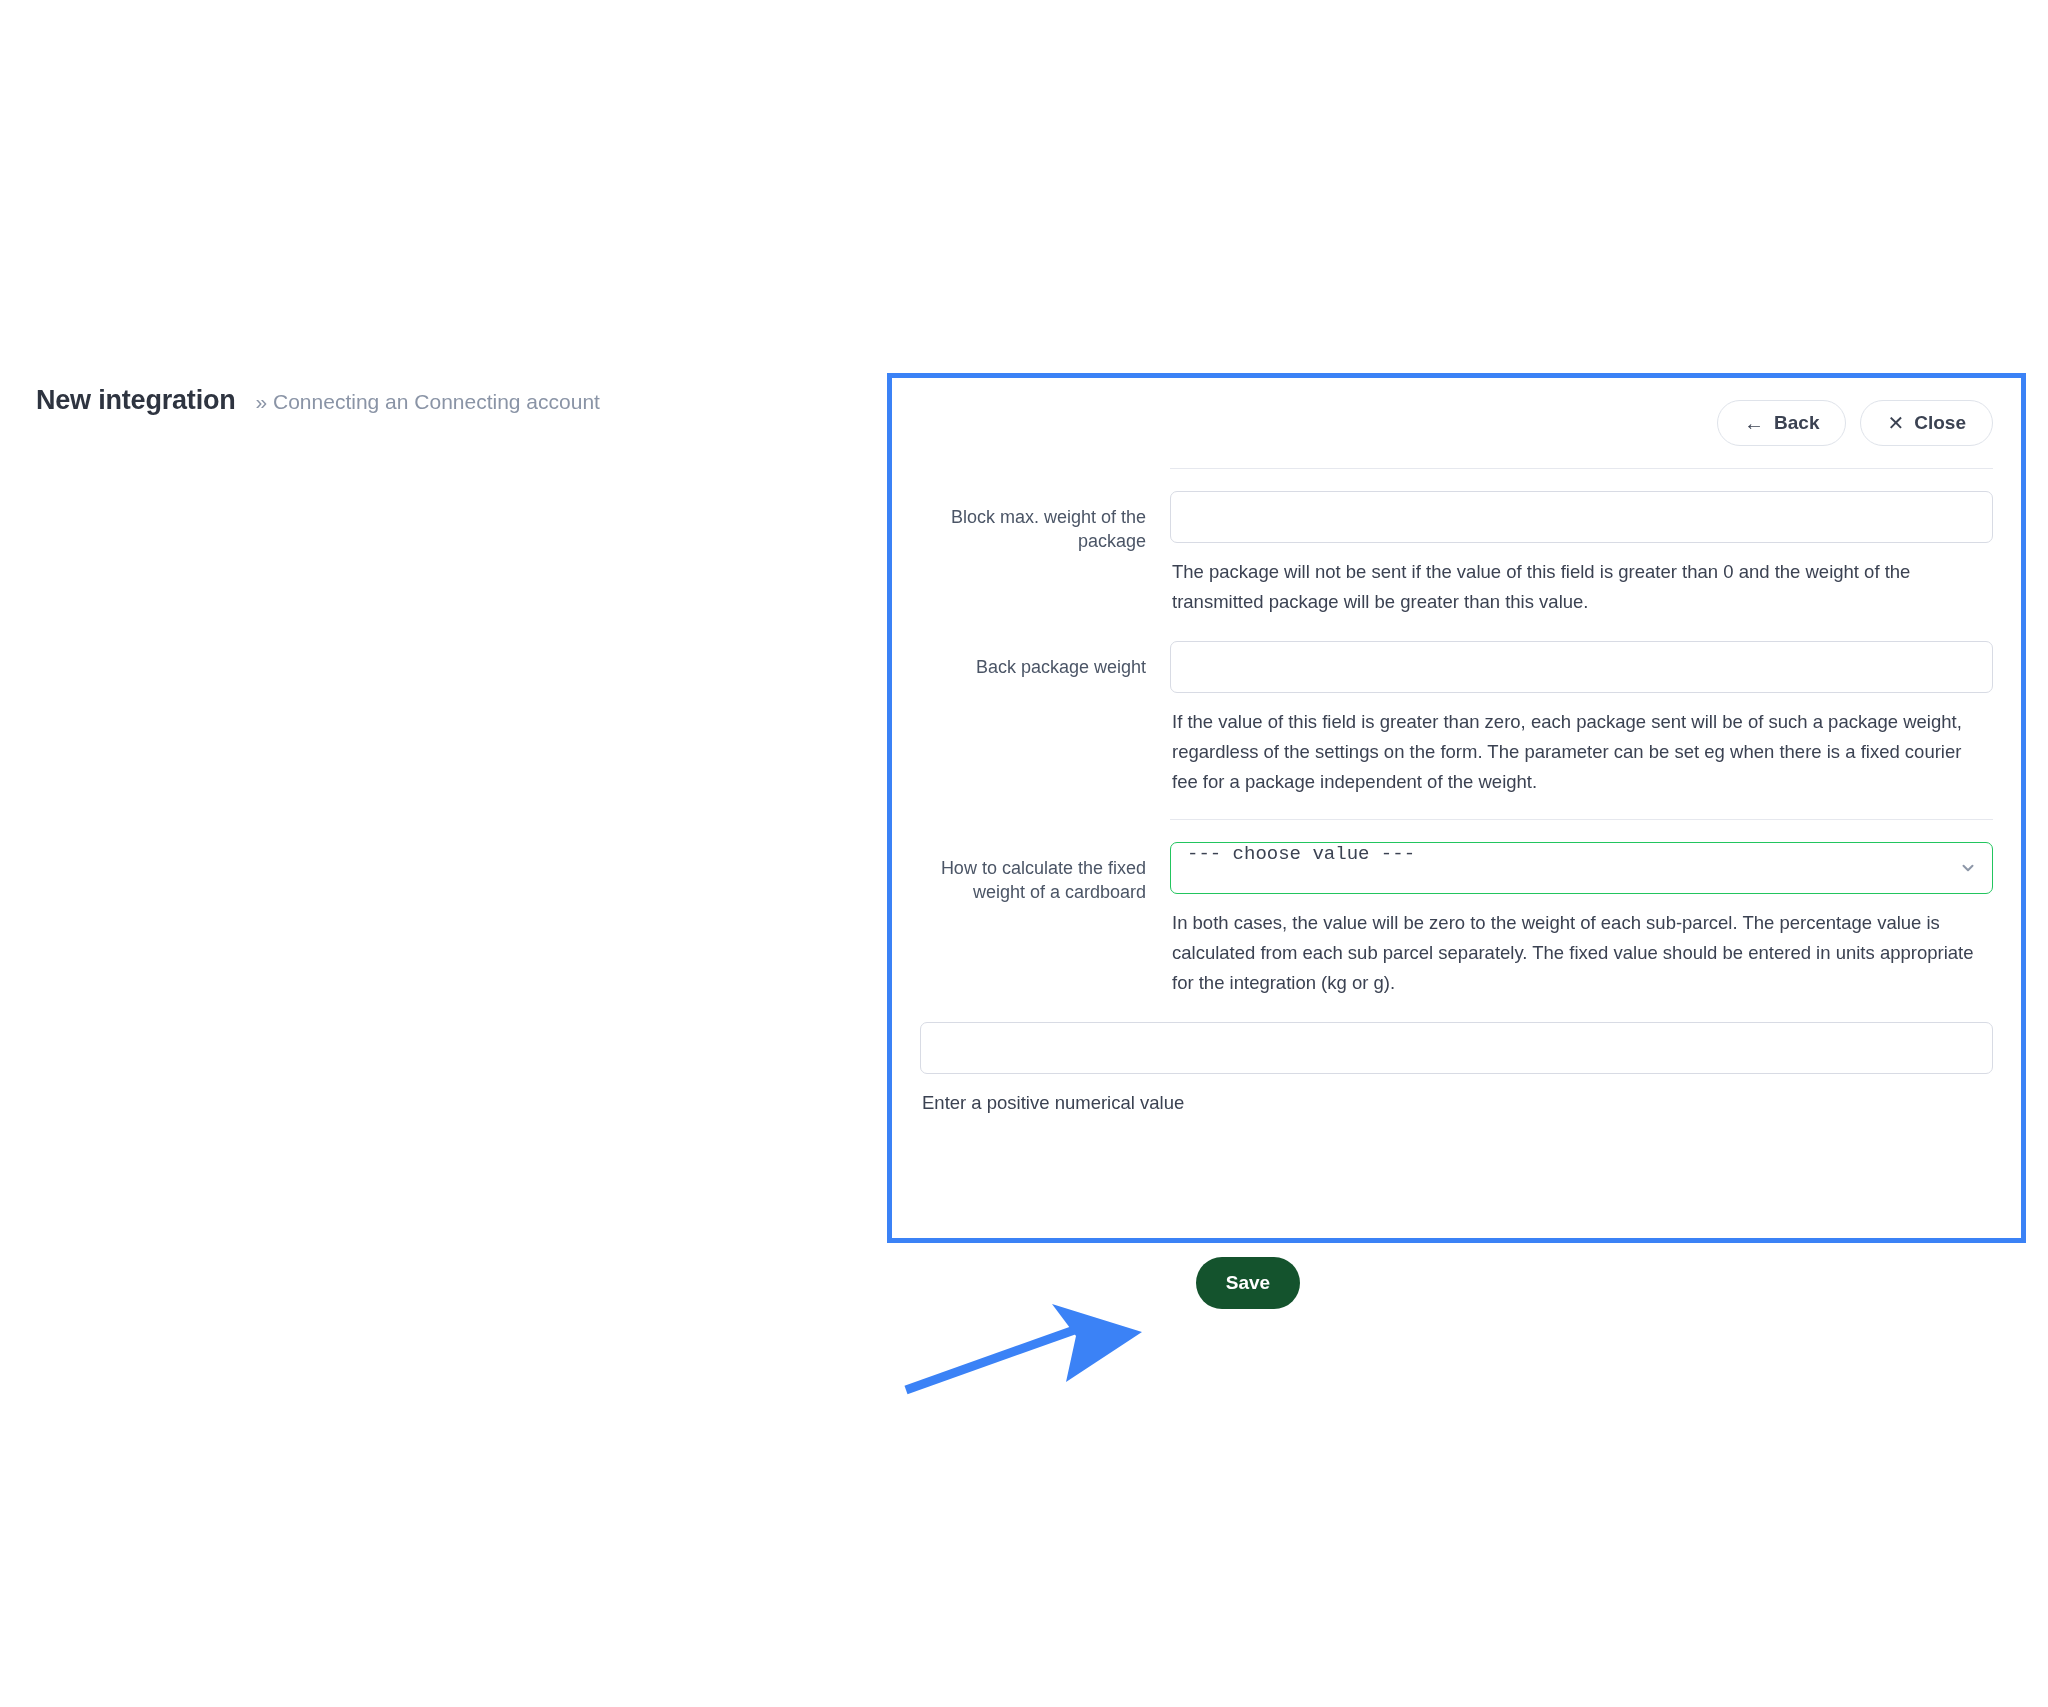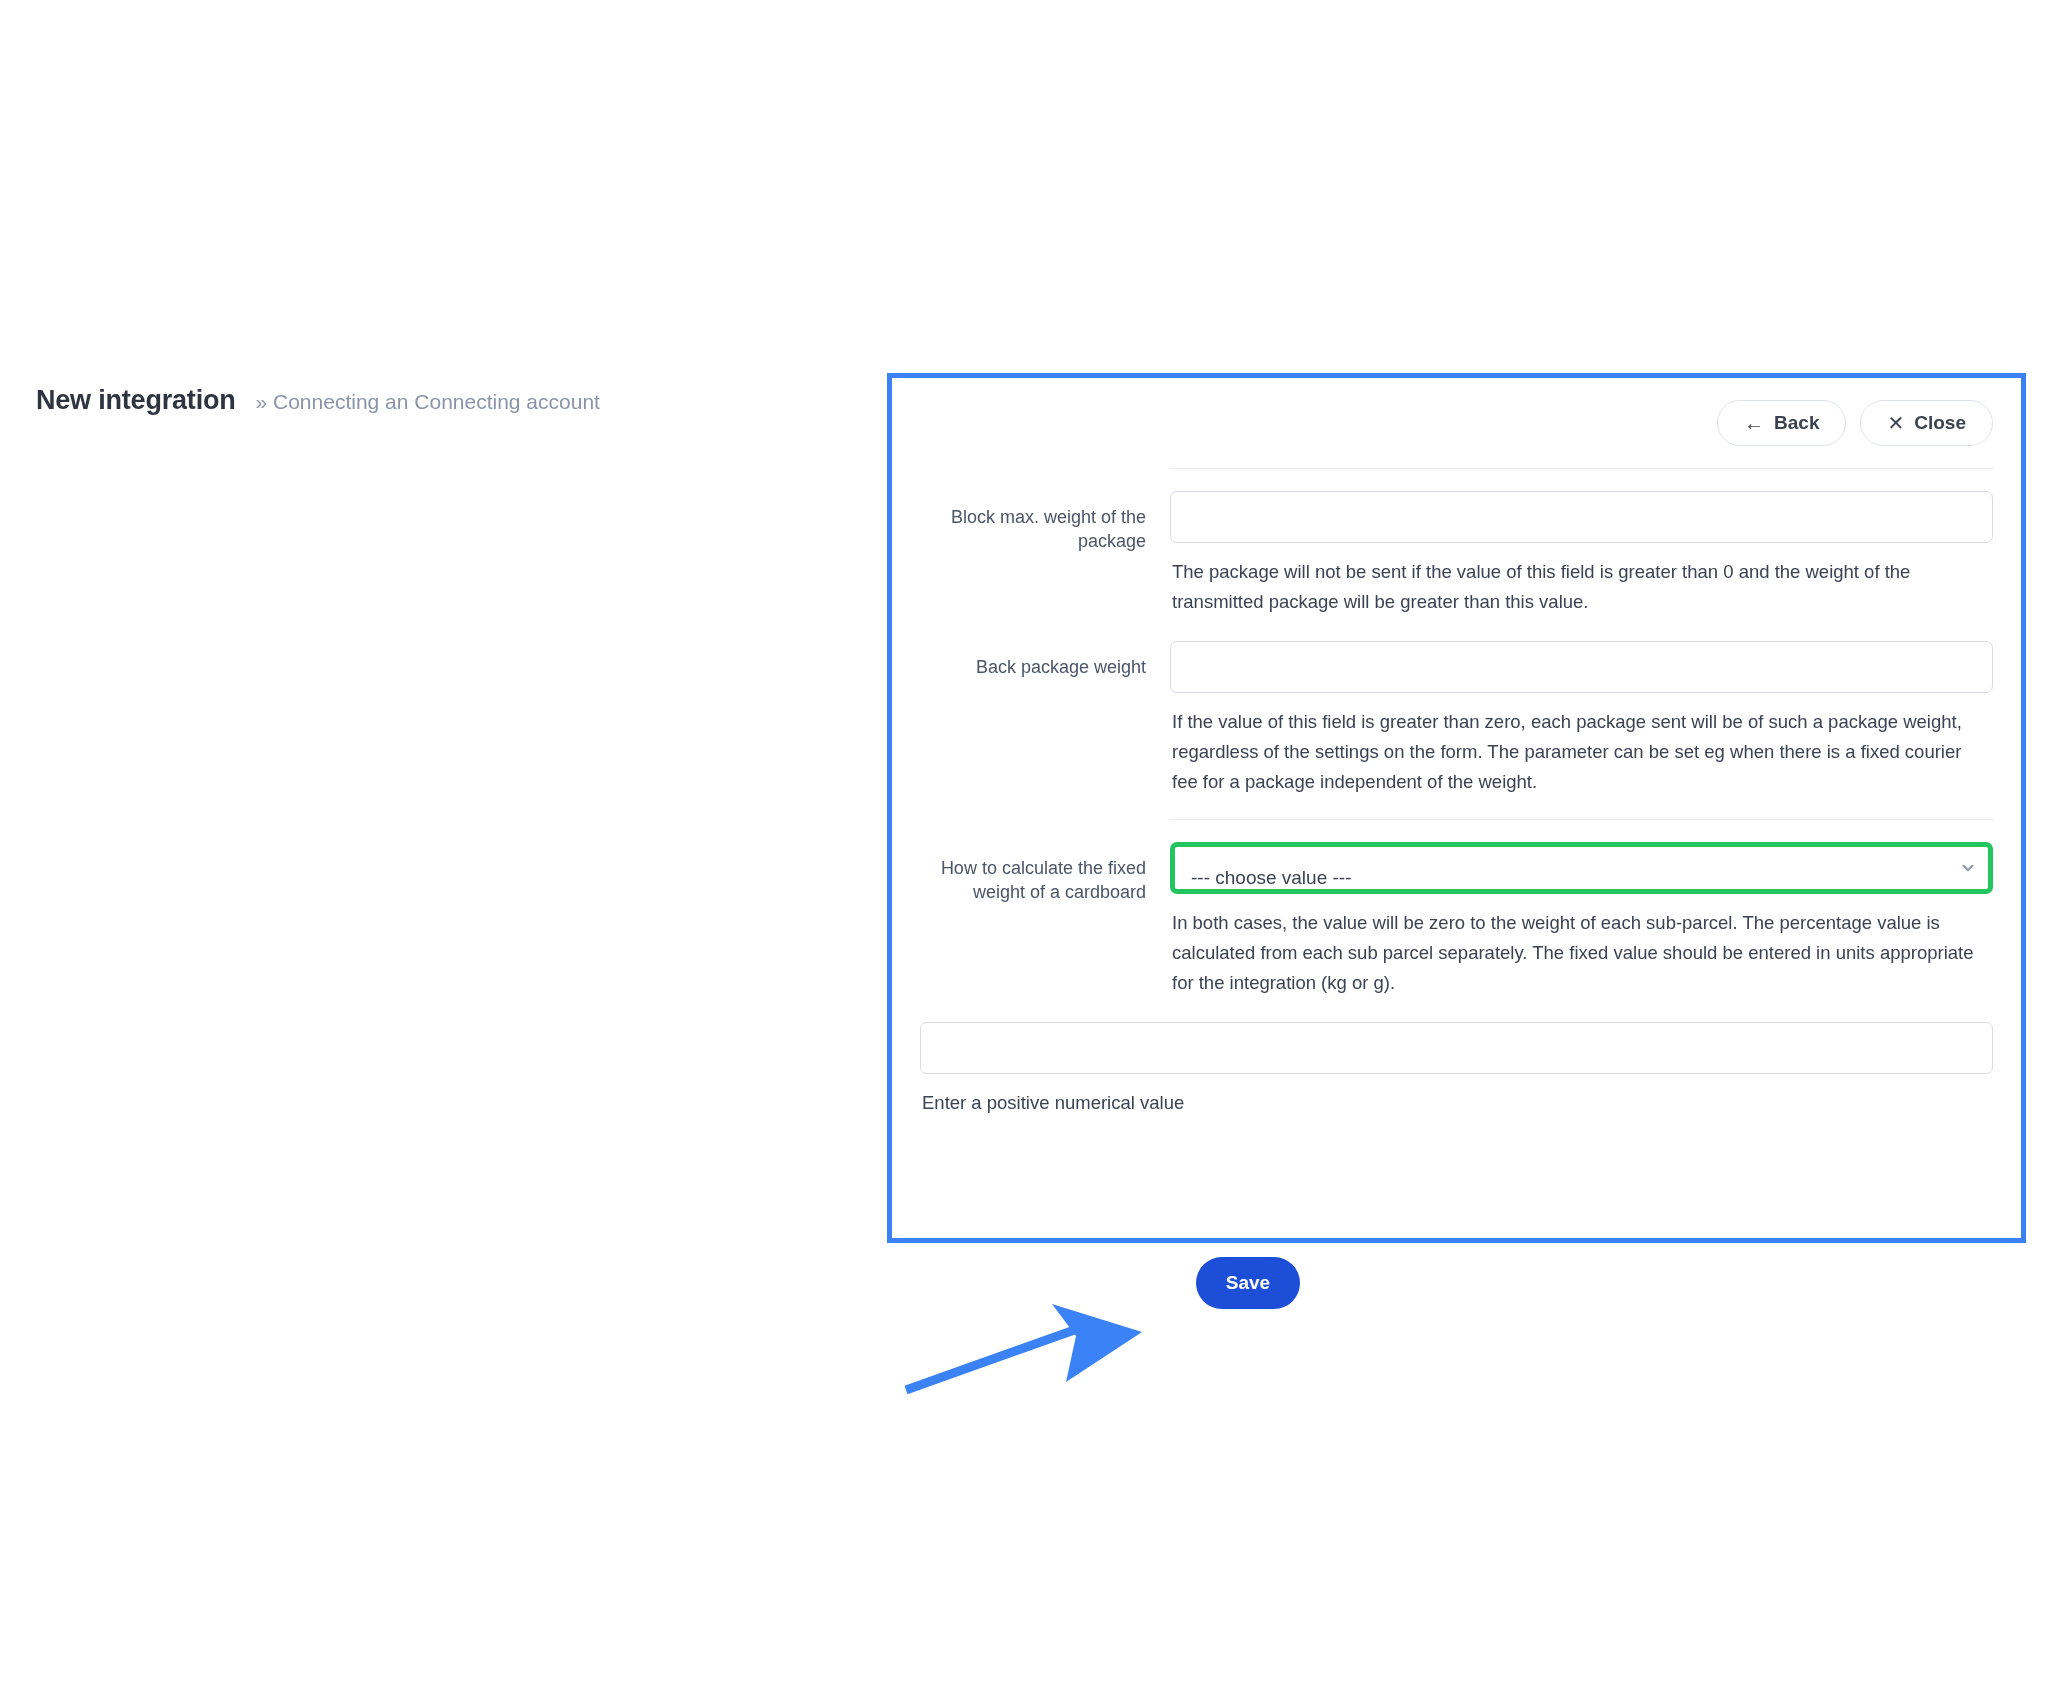--- a/index.html
+++ b/index.html
@@ -118,29 +118,29 @@
     color: #3b4252;
     outline: none;
   }
   .select-wrap {
     position: relative;
     width: 100%;
   }
   .select-input {
     width: 100%;
     height: 52px;
-    border: 5px solid #22c55e;
+    border: 1px solid #22c55e;
     border-radius: 7px;
     background: #ffffff;
     padding: 0 40px 0 16px;
-    font-family: Liberation Sans, sans-serif;
-    font-size: 19px;
-    color: #3b4252;
-    display: flex;
-    align-items: flex-end;
+    font-family: Liberation Mono, monospace;
+    font-size: 19px;
+    color: #3b4252;
+    display: flex;
+    align-items: flex-start;
     cursor: pointer;
   }
   .select-chevron {
     position: absolute;
     right: 16px;
     top: 0;
     height: 52px;
     display: flex;
     align-items: center;
     pointer-events: none;
@@ -162,21 +162,21 @@
 
   
   #save-button {
     position: absolute;
     left: 1196px;
     top: 1257px;
     width: 104px;
     height: 52px;
     border: none;
     border-radius: 26px;
-    background: #1d4ed8;
+    background: #14532d;
     color: #ffffff;
     font-family: "Liberation Sans", sans-serif;
     font-size: 19px;
     font-weight: 600;
     cursor: pointer;
     text-align: center;
   }
 
   
   #annotation-arrow {

